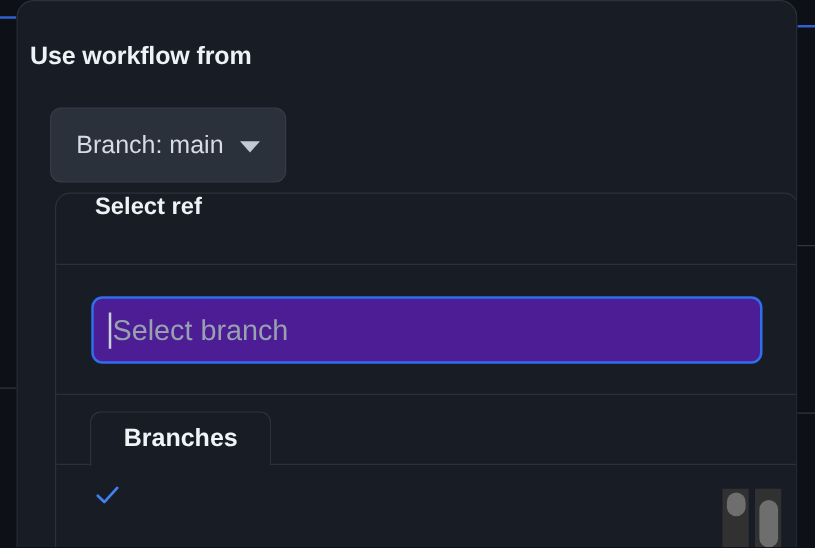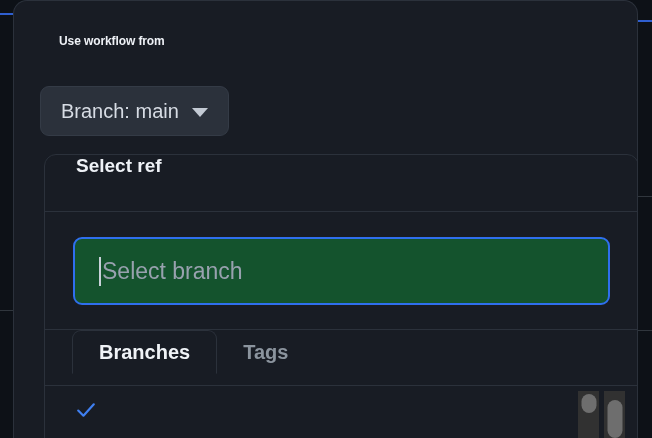--- a/index.html
+++ b/index.html
@@ -48,35 +48,35 @@
     border: 1px solid #2b313b;
     border-top-left-radius: 14px;
     border-top-right-radius: 14px;
     border-bottom: none;
     box-sizing: border-box;
     overflow: hidden;
   }
 
   .dialog-title {
     position: absolute;
-    left: 45px;
+    left: 10px;
     top: 33px;
-    font-size: 12px;
+    font-size: 20px;
     font-weight: bold;
     color: #eef1f6;
     letter-spacing: -0.1px;
     white-space: nowrap;
   }
 
   
   .branch-button {
     position: absolute;
     left: 26px;
     top: 85px;
-    height: 50px;
+    height: 60px;
     padding: 0 20px;
     display: flex;
     align-items: center;
     gap: 13px;
     background: #2b313b;
     border: 1px solid #343b46;
     border-radius: 9px;
     box-sizing: border-box;
     cursor: pointer;
   }
@@ -123,28 +123,28 @@
     white-space: nowrap;
   }
 
   
   .search-wrap {
     padding: 25px 28px 24px 28px;
     border-bottom: 1px solid #2b313b;
   }
   .search-field {
     position: relative;
-    height: 68px;
-    background: #14532d;
+    height: 54px;
+    background: #4c1d95;
     border: 2px solid #2f6fed;
     border-radius: 9px;
     box-sizing: border-box;
     display: flex;
     align-items: center;
-    padding-left: 24px;
+    padding-left: 12px;
     cursor: text;
     overflow: hidden;
   }
   .text-caret {
     width: 2px;
     height: 29px;
     background: #c9d1d9;
     flex: 0 0 auto;
   }
   .search-placeholder {
@@ -153,20 +153,21 @@
     white-space: nowrap;
     margin-left: 1px;
   }
 
   
   .tabs-row {
     position: relative;
     height: 56px;
     padding-left: 27px;
     display: flex;
+    align-items: flex-end;
     box-sizing: border-box;
   }
   .tabs-underline {
     position: absolute;
     left: 0; right: 0; bottom: 0;
     height: 1px;
     background: #2b313b;
   }
   .tab {
     position: relative;
@@ -264,23 +265,20 @@
           <span class="text-caret"></span>
           <span class="search-placeholder">Select branch</span>
         </div>
       </div>
 
       <div class="tabs-row">
         <div class="tabs-underline"></div>
         <div class="tab active">
           <span>Branches</span>
         </div>
-        <div class="tab">
-          <span>Tags</span>
-        </div>
       </div>
 
       <div class="ref-list">
         <div class="ref-row">
           <svg class="check-icon" viewBox="0 0 24 24" fill="none">
             <path d="M3.5 12.6 L9.2 18.2 L20.5 5.8" stroke="#3f7ff0" stroke-width="2.4" stroke-linecap="round" stroke-linejoin="round"></path>
           </svg>
         </div>
       </div>
 

